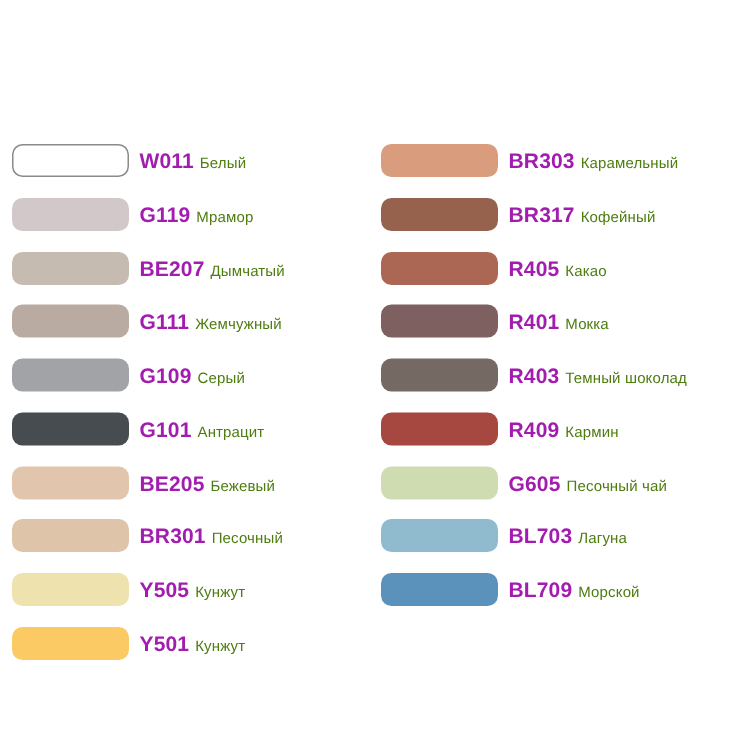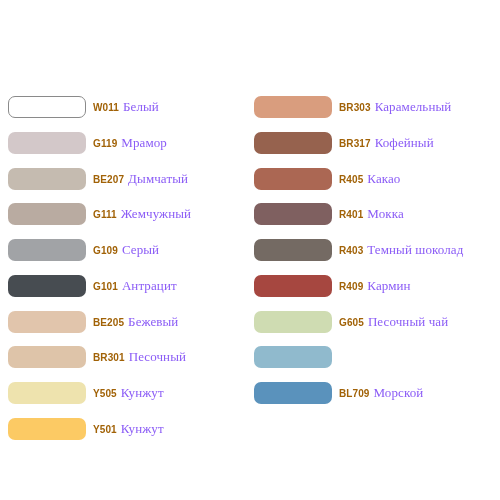--- a/index.html
+++ b/index.html
@@ -48,29 +48,28 @@
   .swatch-label {
     margin-left: 7px;
     height: 22px;
     line-height: 22px;
     white-space: nowrap;
     font-size: 12.5px;
     letter-spacing: 0.1px;
   }
   .swatch-code {
     font-weight: bold;
-    color: #a16207;
-    font-size: 10px;
+    color: #a21caf;
+    font-size: 14px;
   }
   .swatch-name {
     font-weight: normal;
-    color: #8b5cf6;
-    font-size: 13px;
+    color: #4d7c0f;
+    font-size: 10px;
     margin-left: 4px;
-    font-family: Liberation Serif, serif;
   }
 </style>
 </head>
 <body>
 
 <div id="palette-chart">
 
   <div class="palette-column col-left">
       <div class="swatch-row">
         <div class="swatch-chip outlined" style="background: rgb(255, 255, 255); border-color: rgb(138, 138, 138);"></div>
@@ -137,20 +136,21 @@
       <div class="swatch-row">
         <div class="swatch-chip" style="background: rgb(166, 71, 64);"></div>
         <div class="swatch-label"><span class="swatch-code">R409</span><span class="swatch-name">Кармин</span></div>
       </div>
       <div class="swatch-row">
         <div class="swatch-chip" style="background: rgb(207, 220, 178);"></div>
         <div class="swatch-label"><span class="swatch-code">G605</span><span class="swatch-name">Песочный чай</span></div>
       </div>
       <div class="swatch-row">
         <div class="swatch-chip" style="background: rgb(144, 186, 205);"></div>
+        <div class="swatch-label"><span class="swatch-code">BL703</span><span class="swatch-name">Лагуна</span></div>
       </div>
       <div class="swatch-row">
         <div class="swatch-chip" style="background: rgb(90, 146, 188);"></div>
         <div class="swatch-label"><span class="swatch-code">BL709</span><span class="swatch-name">Морской</span></div>
       </div>
     </div>
 
 </div>
 
 </body></html>

